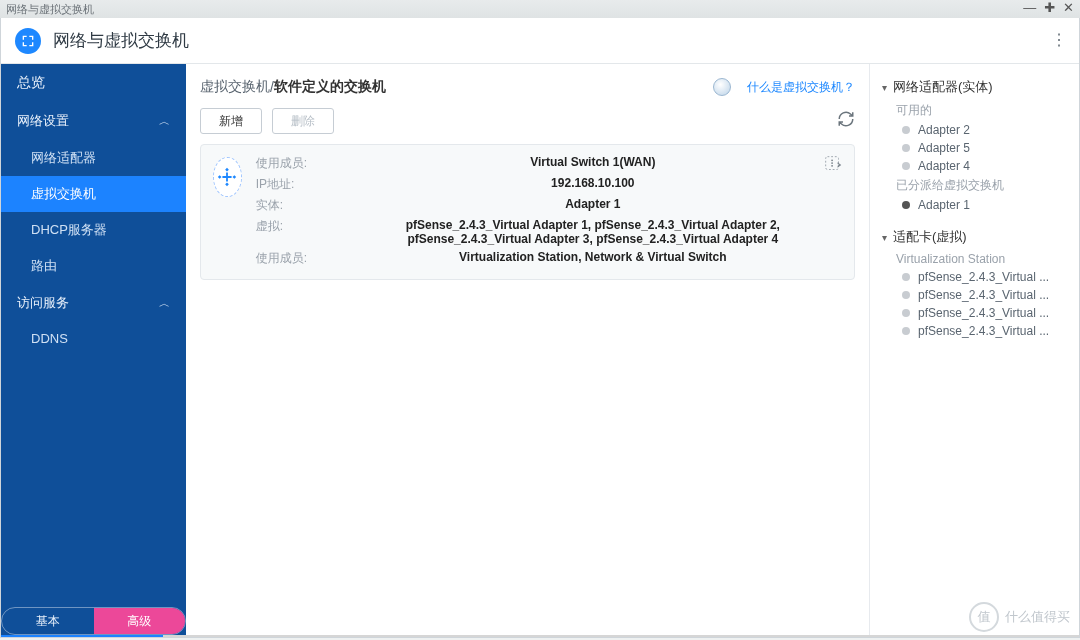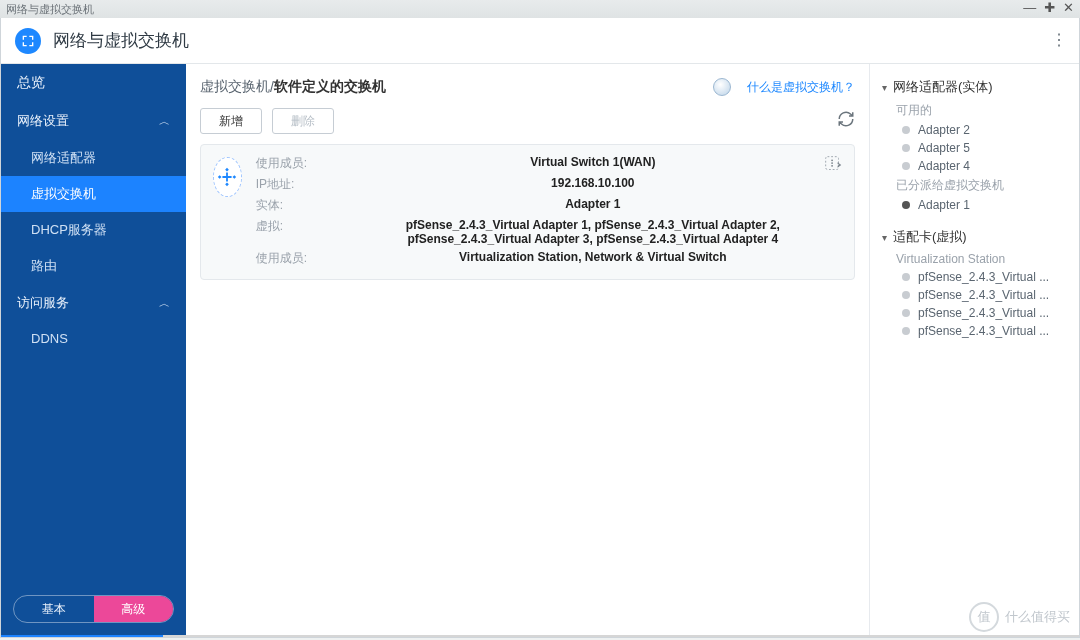--- a/index.html
+++ b/index.html
@@ -17,21 +17,21 @@
   .header-more{position:absolute;right:12px;top:12px;color:#6b757d;cursor:pointer;}
   
   .appbody{flex:1;display:flex;min-height:0;}
   .sidebar{width:185px;background:#0f4f99;color:#d7e4f4;display:flex;flex-direction:column;font-size:13px;}
   .sidebar .group{padding:10px 16px;cursor:pointer;color:#e9f1fb;display:flex;justify-content:space-between;align-items:center;}
   .sidebar .group.top{font-size:14px;}
   .sidebar .item{padding:9px 16px 9px 30px;cursor:pointer;color:#cfe0f4;}
   .sidebar .item.active{background:#1c83ff;color:#fff;}
   .sidebar .chev{font-size:11px;color:#cfe0f4;}
   .sidebar-spacer{flex:1;}
-  .mode-toggle{margin:12px;display:flex;border-radius:16px;overflow:hidden;border:1px solid rgba(255,255,255,.4);height:28px;}
+  .mode-toggle{display:flex;border-radius:16px;overflow:hidden;border:1px solid rgba(255,255,255,.4);height:28px;}
   .mode-toggle div{flex:1;text-align:center;line-height:26px;font-size:12px;cursor:pointer;color:#e9f1fb;}
   .mode-toggle .on{background:#ec4899;color:#fff;}
   
   .maincol{flex:1;display:flex;min-width:0;}
   .center{flex:1;padding:14px 14px 0 14px;min-width:0;}
   .breadcrumb{font-size:14px;color:#5a6570;margin-bottom:12px;display:flex;align-items:center;}
   .breadcrumb b{color:#333;font-weight:600;}
   .helpline{margin-left:auto;font-size:12px;color:#1e88ff;cursor:pointer;display:flex;align-items:center;gap:16px;}
   .helpline .face{width:18px;height:18px;border-radius:50%;background:radial-gradient(circle at 40% 35%,#fff,#bcd3e8);border:1px solid #9bb7d1;}
   .toolbar{display:flex;align-items:center;gap:10px;margin-bottom:10px;}

